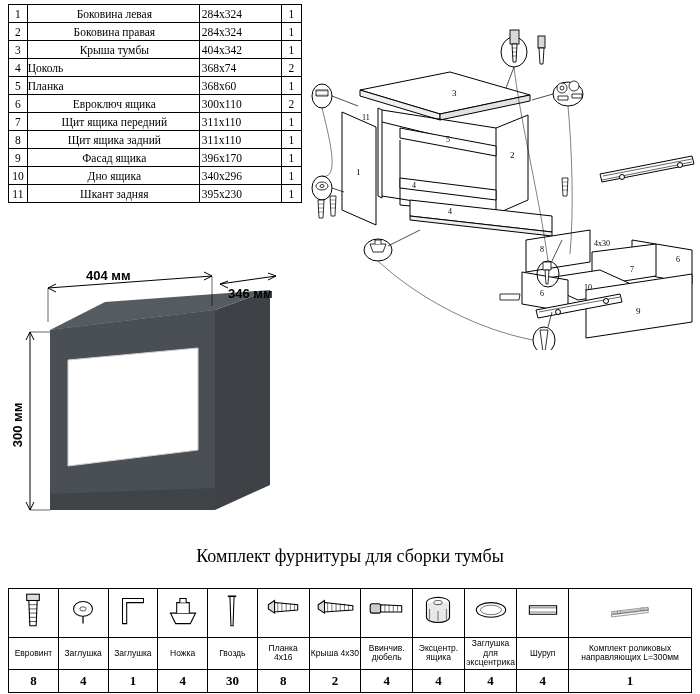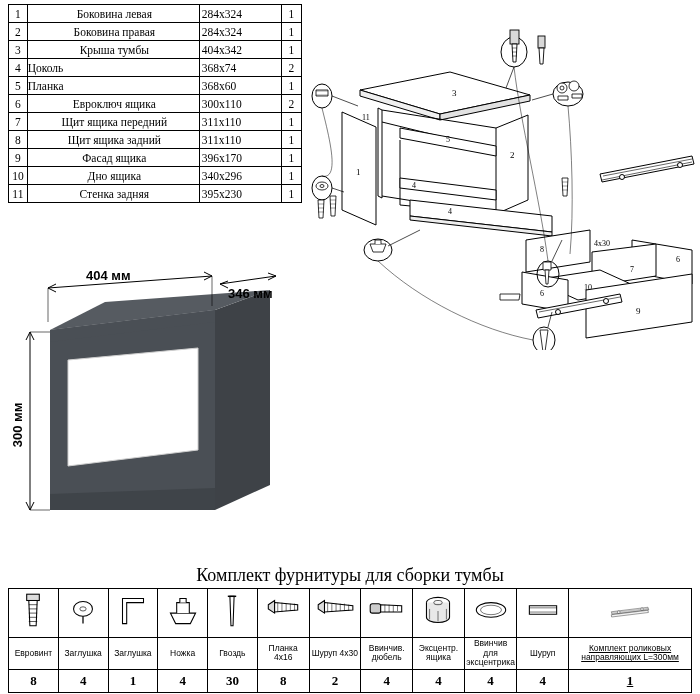--- a/index.html
+++ b/index.html
@@ -37,39 +37,39 @@
 
   
   #dimdraw{left:0px;top:270px;width:380px;height:290px;}
   .dimlabel{
     font-family:"Liberation Sans", sans-serif;
     font-weight:bold;font-size:13px;
   }
 
   
   #hardware-title{
-    left:0;top:565px;width:700px;text-align:center;
+    left:0;top:546px;width:700px;text-align:center;
     font-size:18px;
   }
   #hw-table{
     left:8px;top:588px;width:684px;
     border-collapse:collapse;
     font-family:"Liberation Sans", sans-serif;
   }
   #hw-table td{
     border:1px solid #000;
     text-align:center;
     vertical-align:middle;
   }
   #hw-table tr.icons td{height:48px;padding:0;}
   #hw-table tr.names td{height:26px;font-size:8.5px;line-height:9.5px;padding:1px 1px;}
   #hw-table tr.counts td{height:20px;font-size:13px;font-weight:bold;font-family:"Liberation Serif",serif;}
   .hwcell-w1{width:46px;}
   .hwcell-w2{width:48px;}
-  .hwcell-wide{width:118px;text-decoration:underline;}
+  .hwcell-wide{width:118px;}
 </style>
 </head>
 <body>
 
 <table class="abs" id="parts-table">
   <tbody id="parts-tbody">
       <tr>
         <td class="num">1</td>
         <td class="name">Боковина левая</td>
         <td class="dim">284х324</td>
@@ -124,21 +124,21 @@
         <td class="qty">1</td>
       </tr>
       <tr>
         <td class="num">10</td>
         <td class="name">Дно ящика</td>
         <td class="dim">340х296</td>
         <td class="qty">1</td>
       </tr>
       <tr>
         <td class="num">11</td>
-        <td class="name">Стенка задняя</td>
+        <td class="name">Шкант задняя</td>
         <td class="dim">395х230</td>
         <td class="qty">1</td>
       </tr>
     </tbody>
 </table>
 
 <svg class="abs" id="exploded" viewBox="0 0 400 350">
   <g fill="none" stroke="#000" stroke-width="1">
 
     <g>
@@ -445,24 +445,24 @@
             </g>
           </svg></td>
       </tr>
     <tr class="names" id="hw-names">
         <td class="hwcell-w1">Евровинт</td>
         <td class="hwcell-w1">Заглушка</td>
         <td class="hwcell-w1">Заглушка</td>
         <td class="hwcell-w1">Ножка</td>
         <td class="hwcell-w1">Гвоздь</td>
         <td class="hwcell-w2">Планка 4х16</td>
-        <td class="hwcell-w2">Шуруп 4х30</td>
+        <td class="hwcell-w2">Крыша 4х30</td>
         <td class="hwcell-w2">Ввинчив. дюбель</td>
         <td class="hwcell-w2">Эксцентр. ящика</td>
-        <td class="hwcell-w2">Ввинчив для эксцентрика</td>
+        <td class="hwcell-w2">Заглушка для эксцентрика</td>
         <td class="hwcell-w2">Шуруп</td>
         <td class="hwcell-wide">Комплект роликовых направляющих L=300мм</td>
       </tr>
     <tr class="counts" id="hw-counts">
         <td class="hwcell-w1">8</td>
         <td class="hwcell-w1">4</td>
         <td class="hwcell-w1">1</td>
         <td class="hwcell-w1">4</td>
         <td class="hwcell-w1">30</td>
         <td class="hwcell-w2">8</td>

